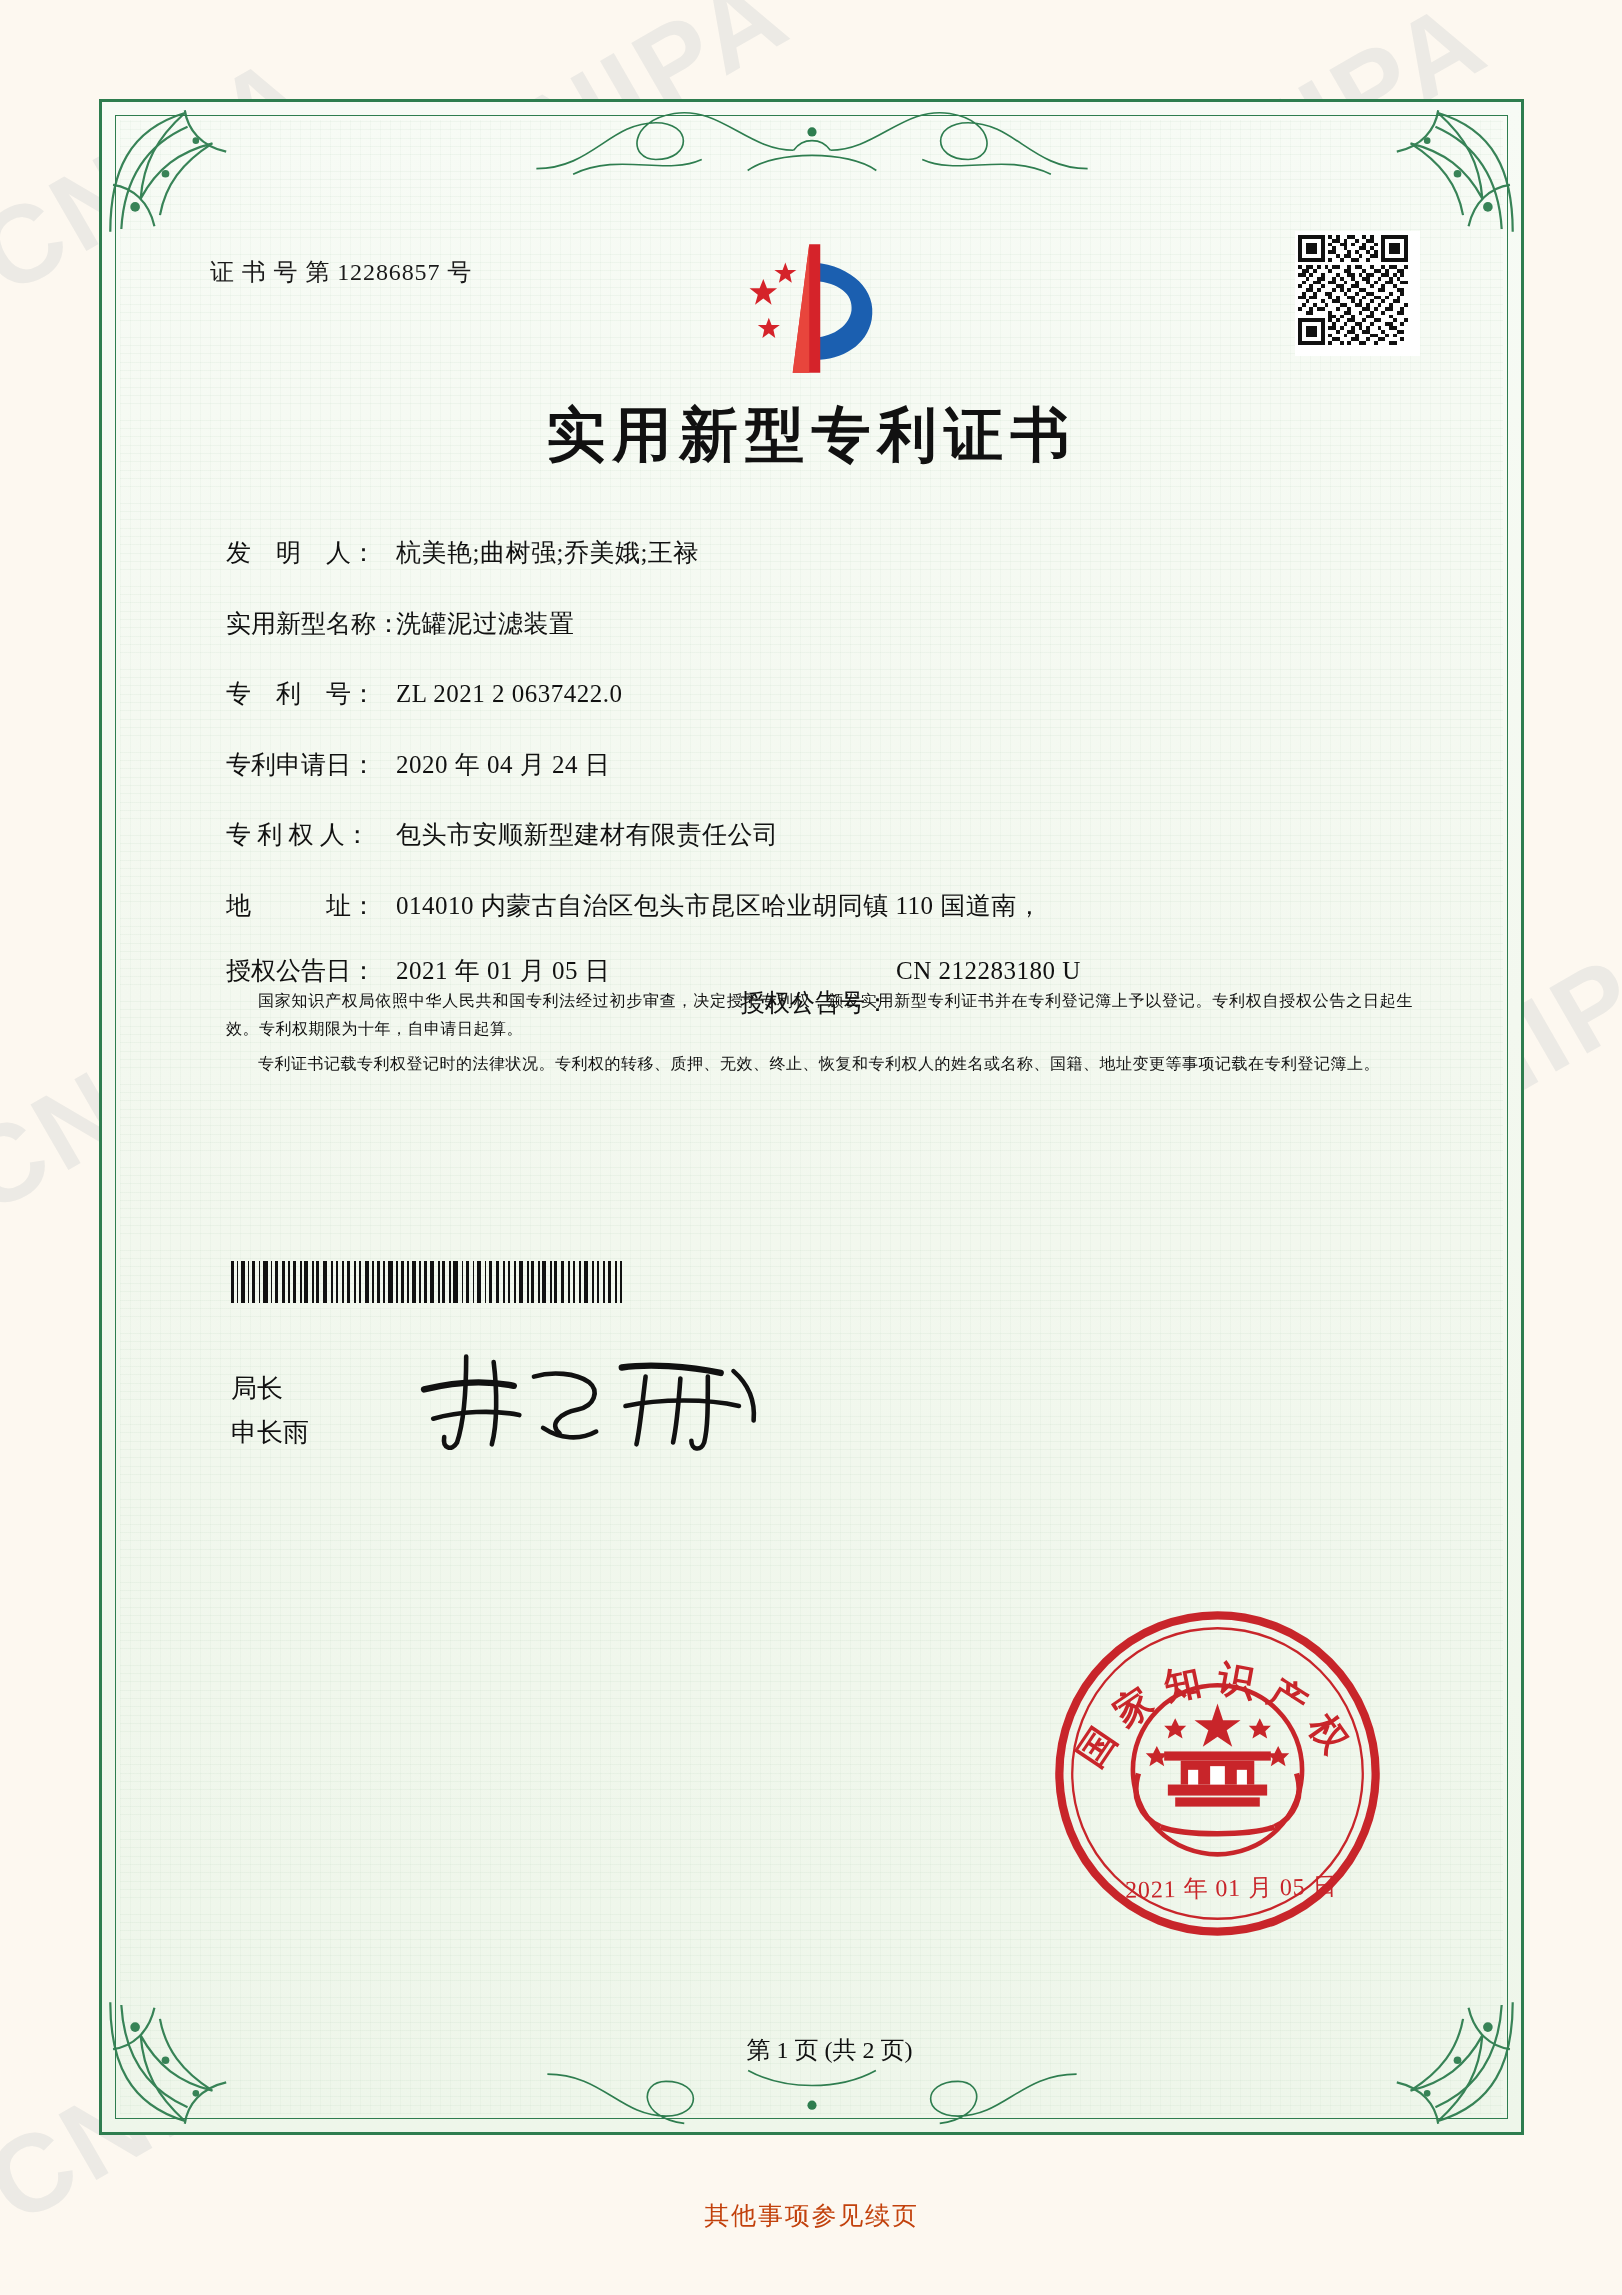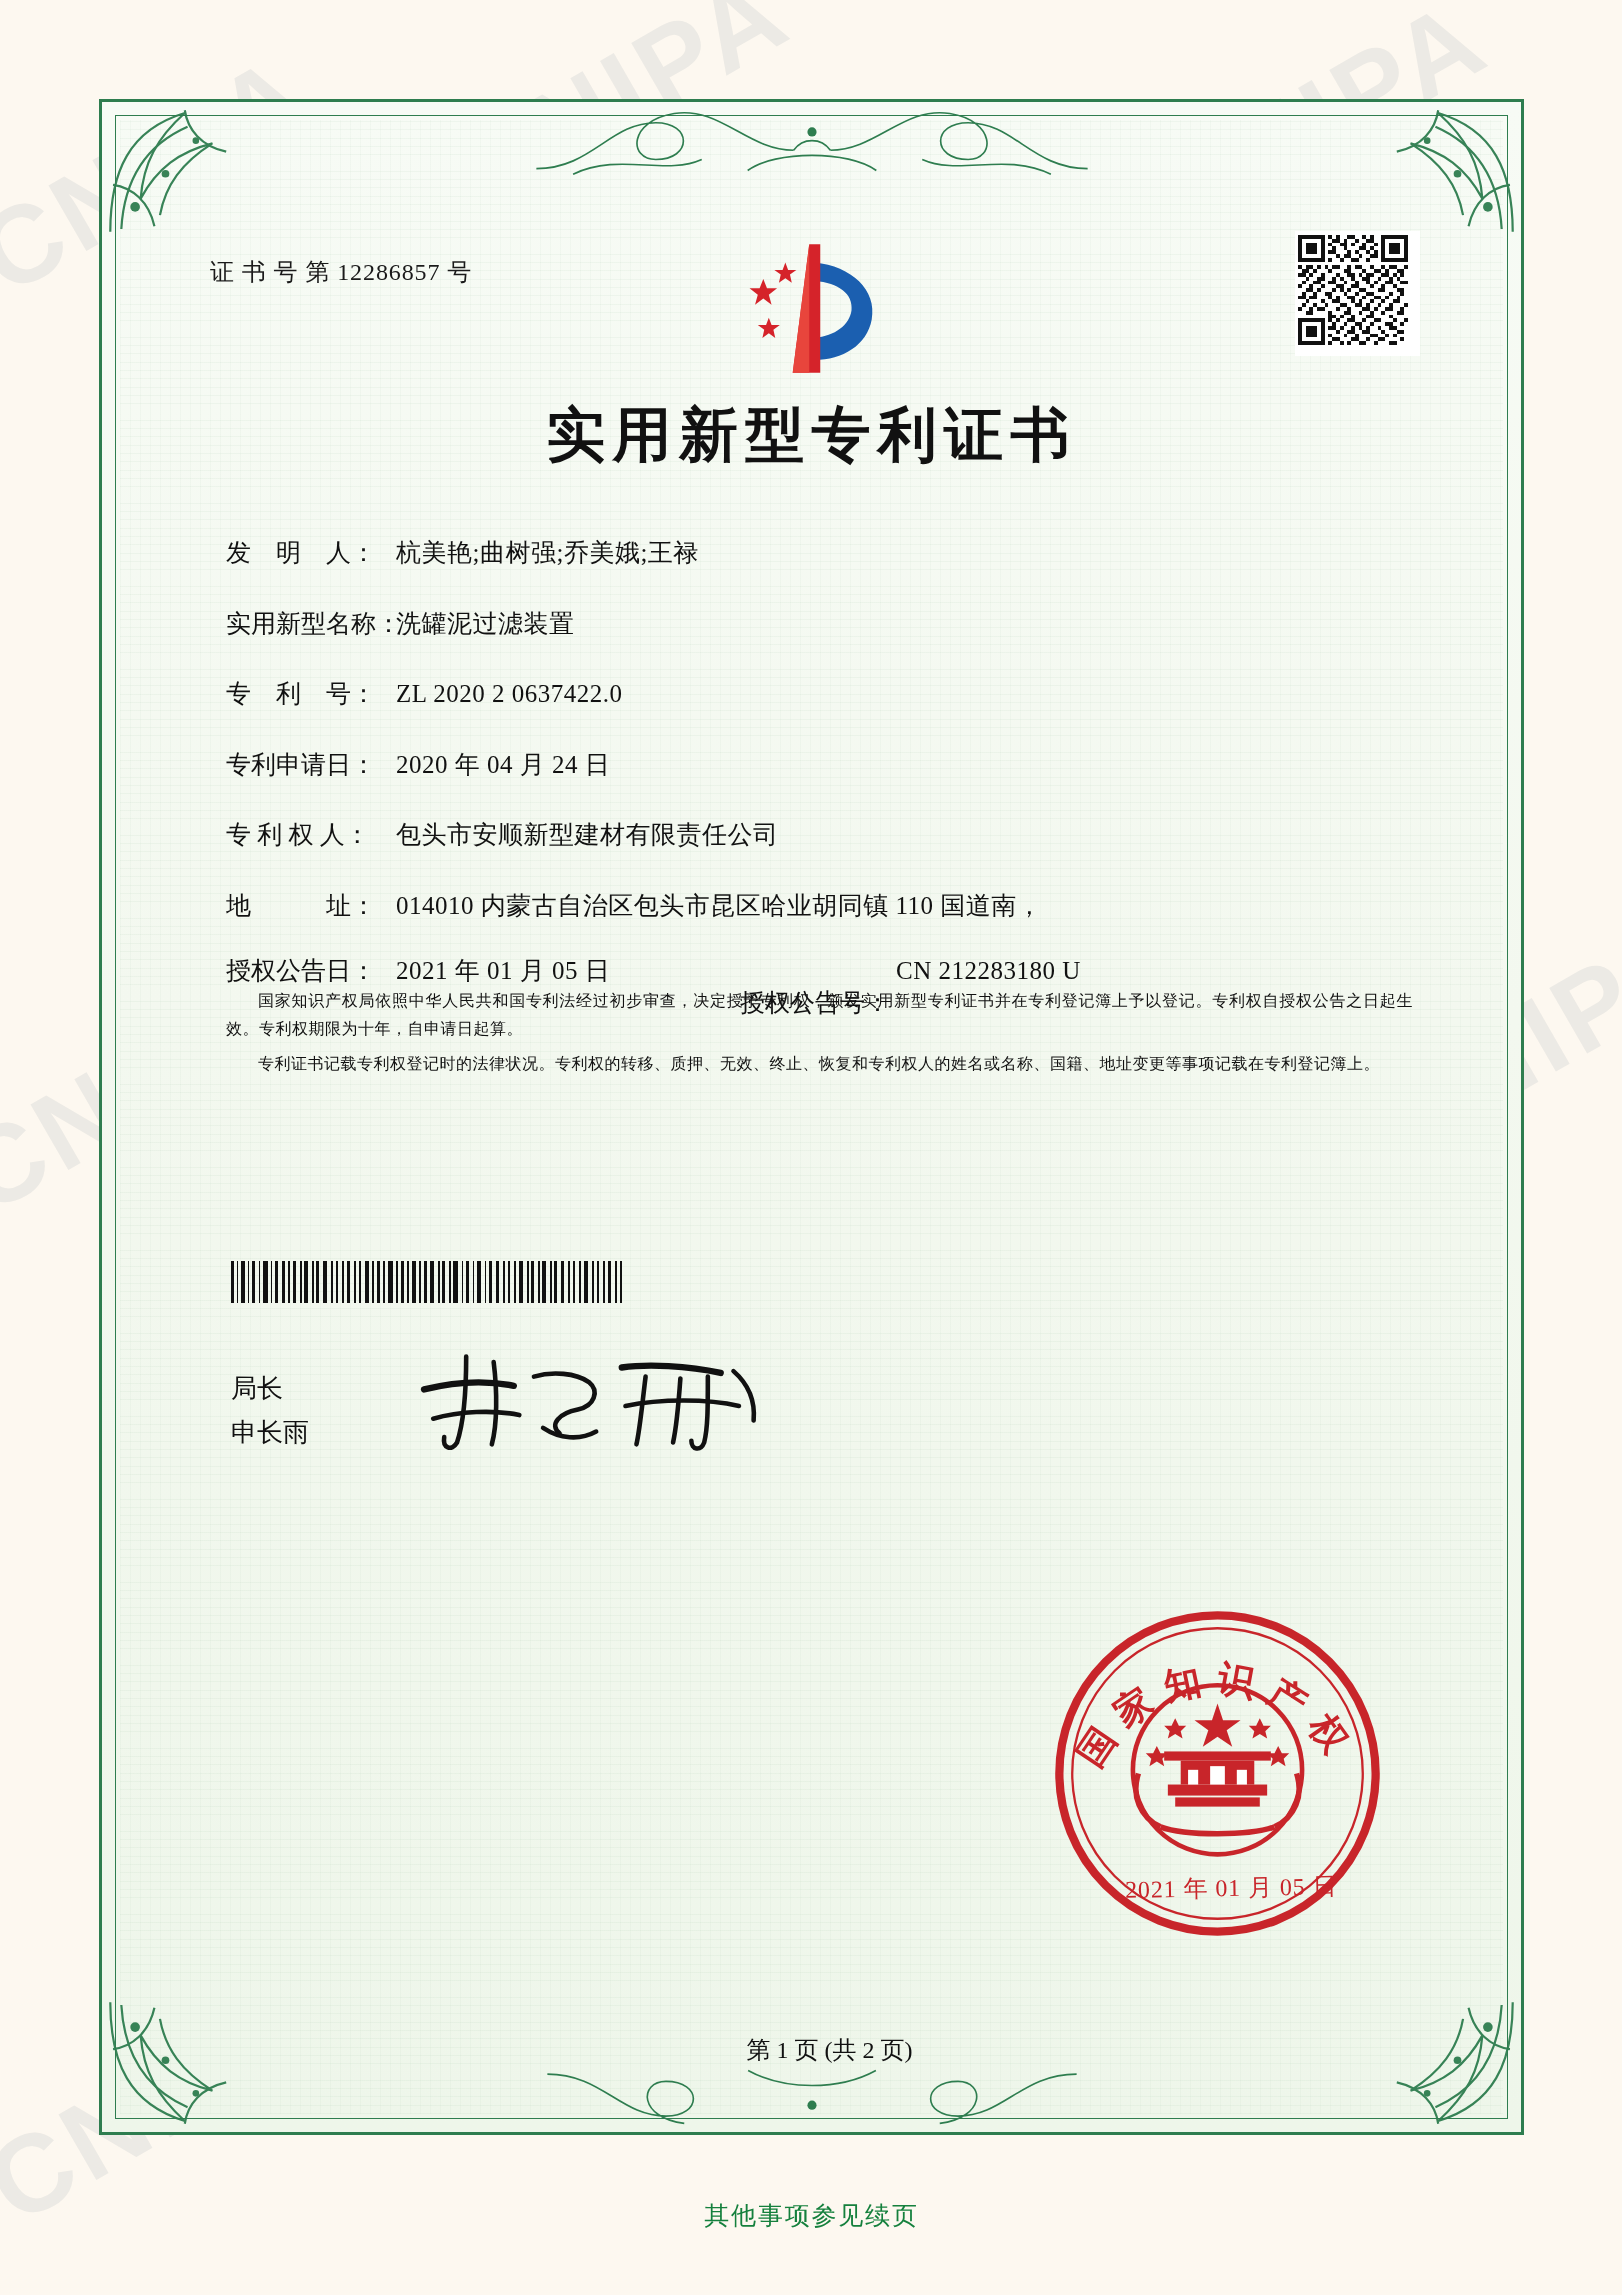--- a/index.html
+++ b/index.html
@@ -255,21 +255,21 @@
     font-size: 24px;
     color: #111;
     padding-left: 36px;
   }
   .footer-note {
     position: absolute;
     left: 0; right: 0;
     bottom: 64px;
     text-align: center;
     font-size: 25px;
-    color: #15803d;
+    color: #c2410c;
     letter-spacing: 1.8px;
   }
 </style>
 </head>
 <body>
 
 <div class="page">
 
   <div class="wm wm-1">CNIPA</div>
   <div class="wm wm-2">CNIPA</div>
@@ -590,21 +590,21 @@
         <div class="field-row">
           <div class="f-label">发　明　人：</div>
           <div class="f-value">杭美艳;曲树强;乔美娥;王禄</div>
         </div>
         <div class="field-row">
           <div class="f-label">实用新型名称：</div>
           <div class="f-value">洗罐泥过滤装置</div>
         </div>
         <div class="field-row">
           <div class="f-label">专　利　号：</div>
-          <div class="f-value">ZL 2020 2 0637422.0</div>
+          <div class="f-value">ZL 2021 2 0637422.0</div>
         </div>
         <div class="field-row">
           <div class="f-label">专利申请日：</div>
           <div class="f-value">2020 年 04 月 24 日</div>
         </div>
         <div class="field-row">
           <div class="f-label">专 利 权 人：</div>
           <div class="f-value">包头市安顺新型建材有限责任公司</div>
         </div>
         <div style="margin-bottom:27.5px;">

